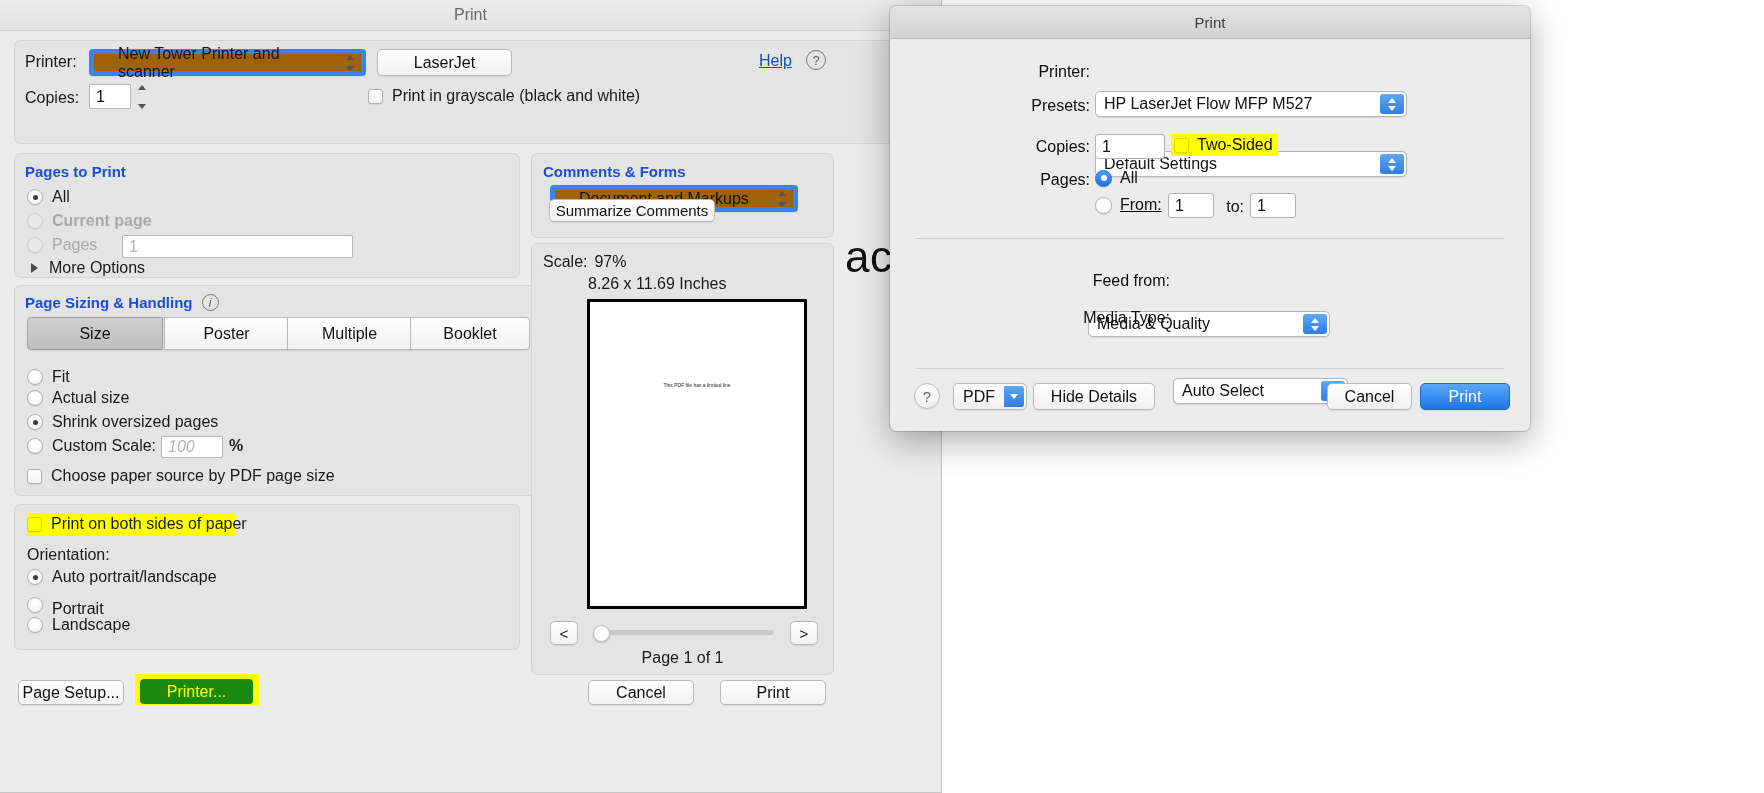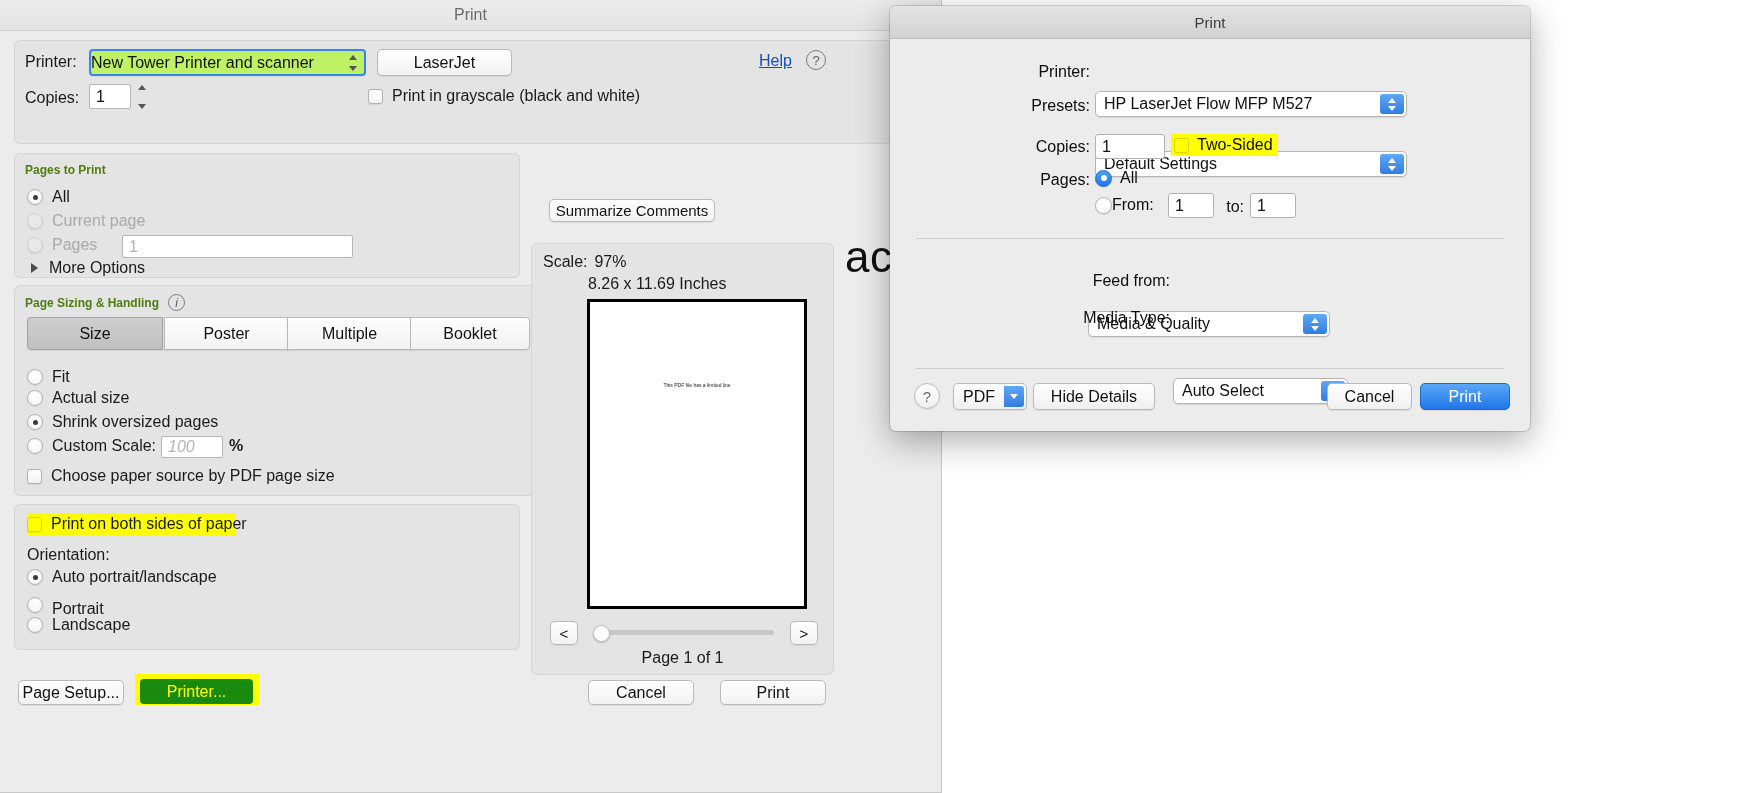--- a/index.html
+++ b/index.html
@@ -22,28 +22,28 @@
     display:flex;align-items:center;justify-content:center;
   }
   #acrobat-titlebar .t{font-size:16px;color:#6b6b6b;}
 
   .panel{
     background:#e4e4e4;border:1px solid #d5d5d5;border-radius:6px;
     box-sizing:border-box;
   }
 
   .lbl{font-size:16px;color:#1a1a1a;}
-  .lbl-bold{font-size:12px;color:#4d7c0f;font-weight:bold;text-align:right;}
+  .lbl-bold{font-size:15px;color:#1d4ed8;font-weight:bold;text-align:right;}
   .dim{color:#a9a9a9;}
 
   
   .combo{
-    background:#bef264;border:2px solid #3b82f6;border-radius:4px;
+    background:#a16207;border:5px solid #3b82f6;border-radius:4px;
     height:27px;display:flex;align-items:center;
-    padding:0 26px 0 0;font-size:16px;color:#111;
+    padding:0 26px 0 24px;font-size:16px;color:#111;
     box-sizing:border-box;position:relative;
     box-shadow:0 1px 0 rgba(0,0,0,.06);
   }
   .combo .arrows{
     position:absolute;right:7px;top:50%;transform:translateY(-50%);
     width:9px;height:16px;display:flex;flex-direction:column;
     align-items:center;justify-content:space-between;color:#4a4a4a;
   }
   .caret-up,.caret-dn{width:0;height:0;border-left:4px solid transparent;border-right:4px solid transparent;}
   .caret-up{border-bottom:5px solid #555;}
@@ -210,21 +210,21 @@
     <span class="lbl abs" style="left:377px;top:46px;">Print in grayscale (black and white)</span>
   </div>
 
   <div class="panel abs" style="left:14px;top:153px;width:506px;height:125px;">
     <span class="lbl-bold abs" style="left:10px;top:9px;">Pages to Print</span>
 
     <div class="row abs" style="left:12px;top:34px;">
       <span class="radio on"></span>
       <span class="lbl" style="margin-left:9px;">All</span>
     </div>
-    <div class="row abs" style="left:12px;top:58px;">
+    <div class="row abs" style="left:12px;top:58px;font-weight:bold;">
       <span class="radio dis"></span>
       <span class="lbl dim" style="margin-left:9px;">Current page</span>
     </div>
     <div class="row abs" style="left:12px;top:82px;">
       <span class="radio dis"></span>
       <span class="lbl dim" style="margin-left:9px;">Pages</span>
     </div>
     <div class="txtfield ph abs" style="left:107px;top:81px;width:231px;height:23px;">
       <span>1</span>
     </div>
@@ -296,20 +296,31 @@
     <div class="row abs" style="left:12px;top:87px;">
       <span class="radio"></span>
       <span class="lbl" style="margin-left:9px;margin-top:8px;">Portrait</span>
     </div>
     <div class="row abs" style="left:12px;top:111px;">
       <span class="radio"></span>
       <span class="lbl" style="margin-left:9px;">Landscape</span>
     </div>
   </div>
 
+  <div class="panel abs" style="left:531px;top:153px;width:303px;height:85px;">
+    <span class="lbl-bold abs" style="left:11px;top:9px;">Comments &amp; Forms</span>
+    <div class="combo abs" style="left:18px;top:31px;width:248px;">
+      <span>Document and Markups</span>
+      <span class="arrows">
+        <span class="caret-up"></span>
+          <span class="caret-dn"></span>
+      </span>
+    </div>
+    <div class="btn abs" style="left:18px;top:46px;width:0;height:0;"></div>
+  </div>
   <div class="btn abs" style="left:549px;top:199px;width:166px;height:23px;font-size:15px;">
     <span>Summarize Comments</span>
   </div>
 
   <div class="panel abs" style="left:531px;top:243px;width:303px;height:432px;">
     <div class="row abs" style="left:11px;top:9px;">
       <span class="lbl">Scale:</span>
       <span class="lbl" style="margin-left:7px;">97%</span>
     </div>
     <span class="lbl abs" style="left:56px;top:31px;">8.26 x 11.69 Inches</span>
@@ -379,21 +390,21 @@
     <span class="mlbl" style="margin-left:8px;text-align:left;">Two-Sided</span>
   </div>
 
   <span class="mlbl abs" style="left:90px;top:165px;width:110px;">Pages:</span>
   <div class="row abs" style="left:205px;top:163px;">
     <span class="mradio on"></span>
     <span class="mlbl" style="margin-left:8px;text-align:left;">All</span>
   </div>
   <div class="row abs" style="left:205px;top:190px;">
     <span class="mradio"></span>
-    <span class="mlbl" style="text-align:right;">From:</span>
+    <span class="mlbl" style="margin-left:8px;text-align:right;text-decoration:underline;">From:</span>
   </div>
   <div class="mfield abs" style="left:278px;top:187px;width:46px;height:25px;">
     <span>1</span>
   </div>
   <span class="mlbl abs" style="left:330px;top:192px;width:24px;">to:</span>
   <div class="mfield abs" style="left:360px;top:187px;width:46px;height:25px;">
     <span>1</span>
   </div>
 
   <div class="sep abs" style="left:26px;top:232px;width:588px;"></div>

